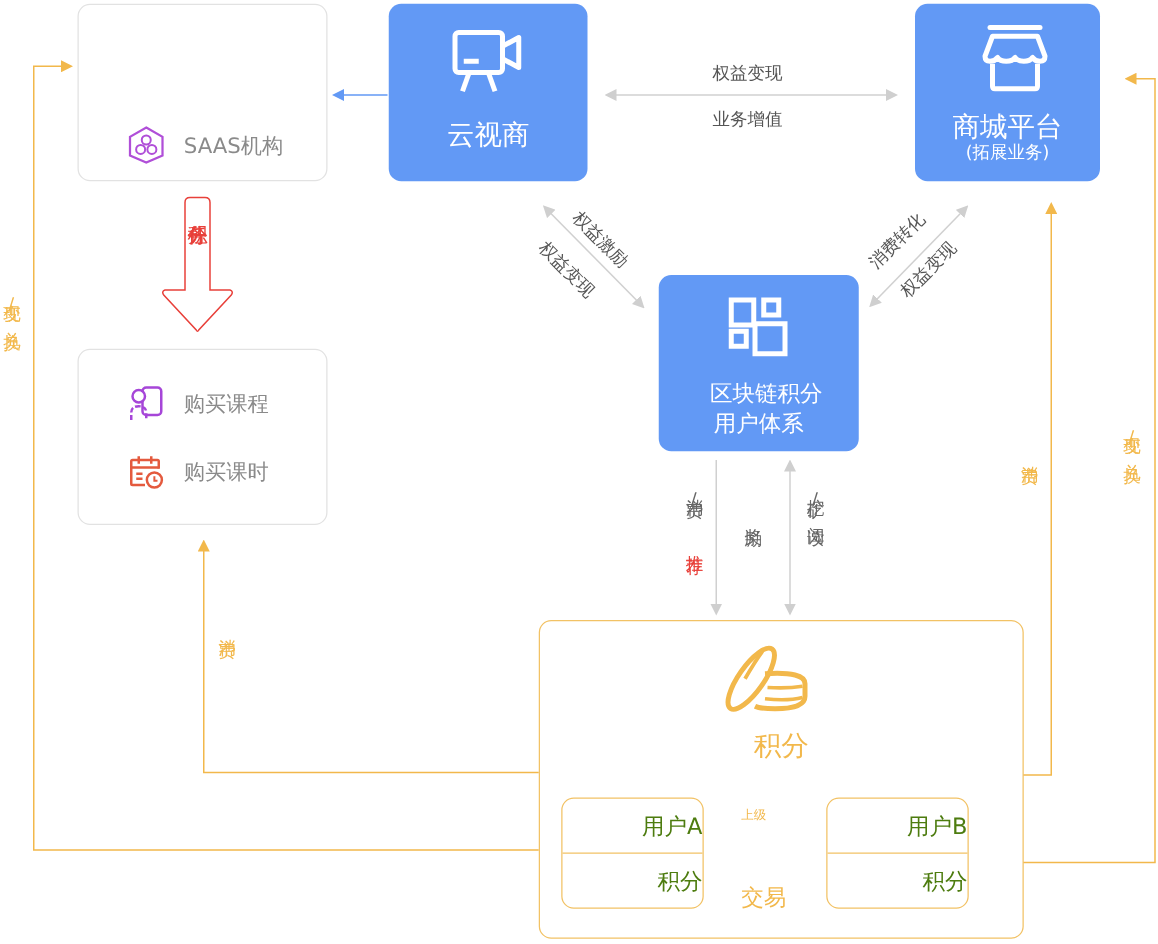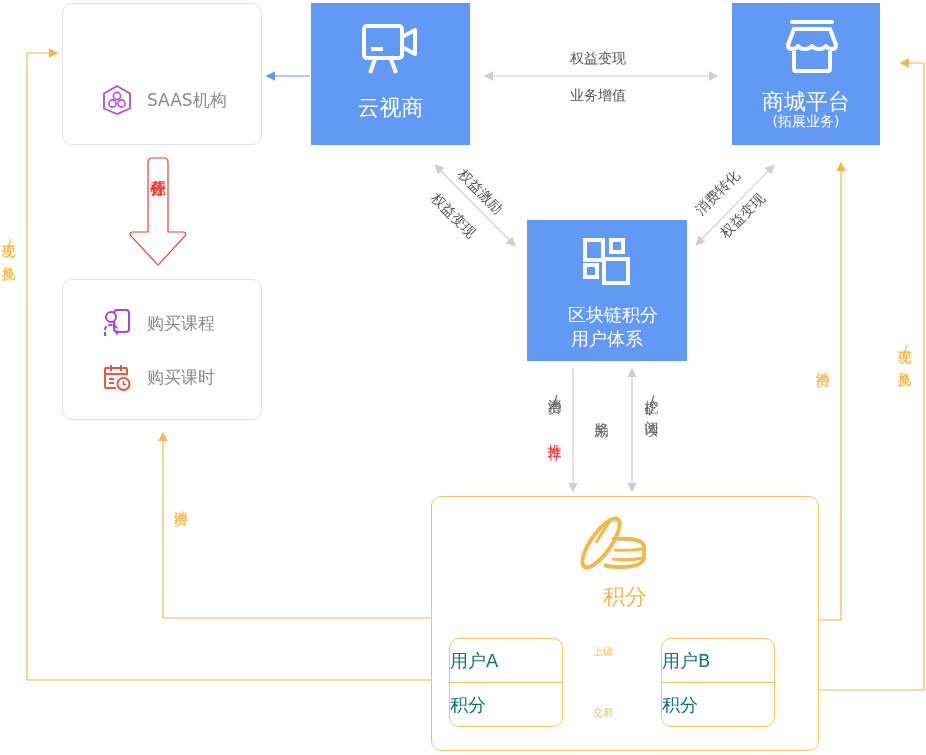--- a/index.html
+++ b/index.html
@@ -1,28 +1,28 @@
 <!DOCTYPE html>
 <html><head>
 <meta charset="utf-8">
 <style>
   html,body{margin:0;padding:0;background:#fff;}
   body{width:926px;height:755px;position:relative;overflow:hidden;font-family:"DejaVu Sans","Liberation Sans",sans-serif;}
   .abs{position:absolute;}
   svg.lines{position:absolute;left:0;top:0;width:926px;height:755px;}
   .gbox{position:absolute;border:1px solid #e2e2e2;border-radius:10px;background:#fff;box-sizing:border-box;}
-  .bbox{position:absolute;background:#6299f5;border-radius:0;color:#fff;text-align:center;box-sizing:border-box;}
+  .bbox{position:absolute;background:#6299f5;border-radius:10px;color:#fff;text-align:center;box-sizing:border-box;}
   .item{position:absolute;display:flex;align-items:center;font-size:17px;color:#8a8a8a;}
   .item .ic{width:32px;height:32px;margin-right:14px;display:flex;align-items:center;justify-content:center;}
   .vtext{position:absolute;writing-mode:vertical-rl;text-orientation:upright;font-size:14px;letter-spacing:2px;line-height:16px;}
   .gray{color:#666;}
   .orange{color:#f2b84b;}
   .lbl{position:absolute;font-size:14px;color:#555;}
   .ybox{position:absolute;border:1px solid #f2c265;border-radius:10px;box-sizing:border-box;background:#fff;}
-  .ucell{position:absolute;left:0;right:0;text-align:left;color:#0f766e;font-size:18px;}
+  .ucell{position:absolute;left:0;right:0;text-align:right;color:#4d7c0f;font-size:18px;}
   .rot{position:absolute;font-size:14px;color:#555;white-space:nowrap;transform-origin:center center;}
 </style>
 </head>
 <body>
 
 <svg class="lines" viewBox="0 0 926 755">
   <defs>
     <marker id="ay" markerWidth="8" markerHeight="8" refX="6" refY="4" orient="auto">
         <path d="M0,0 L8,4 L0,8 z" fill="#f2b84b"></path>
       </marker>
@@ -57,21 +57,21 @@
 
   <polyline points="791,620 841,620 841,164" fill="none" stroke="#f2b84b" stroke-width="1.2" marker-end="url(#ay)"></polyline>
 
   <polyline points="791,690 924,690 924,63 902,63" fill="none" stroke="#f2b84b" stroke-width="1.2" marker-end="url(#ay)"></polyline>
 
   <line x1="563" y1="667" x2="655" y2="667" stroke="#f2b84b" stroke-width="1.2" marker-end="url(#ay)"></line>
   <line x1="566" y1="701" x2="655" y2="701" stroke="#f2b84b" stroke-width="1.2" marker-start="url(#ayS)" marker-end="url(#ay)"></line>
 </svg>
 
 <div class="gbox" style="left:62px;top:3px;width:200px;height:142px;">
-  <div class="item" style="left:38px;top:80px;justify-content:space-between;">
+  <div class="item" style="left:38px;top:96px;justify-content:space-between;">
     <span class="ic">
       <svg width="32" height="32" viewBox="0 0 32 32">
           <path d="M16 2 L29 9.5 L29 24.5 L16 30 L3 24.5 L3 9.5 Z" fill="none" stroke="#b04fd8" stroke-width="1.8"></path>
           <circle cx="16" cy="12" r="3.6" fill="none" stroke="#b04fd8" stroke-width="1.6"></circle>
           <circle cx="11.5" cy="19.5" r="3.6" fill="none" stroke="#b04fd8" stroke-width="1.6"></circle>
           <circle cx="20.5" cy="19.5" r="3.6" fill="none" stroke="#b04fd8" stroke-width="1.6"></circle>
         </svg>
     </span>
     <span>SAAS机构</span>
   </div>
@@ -183,14 +183,14 @@
     <div class="ucell" style="top:10px;">用户A</div>
     <div class="abs" style="left:0;right:0;top:43px;border-top:1px solid #f2c265;"></div>
     <div class="ucell" style="top:54px;">积分</div>
   </div>
   <div class="ybox" style="left:229px;top:141px;width:114px;height:89px;">
     <div class="ucell" style="top:10px;">用户B</div>
     <div class="abs" style="left:0;right:0;top:43px;border-top:1px solid #f2c265;"></div>
     <div class="ucell" style="top:54px;">积分</div>
   </div>
   <div class="abs" style="left:161px;top:148px;font-size:10px;color:#f2b84b;">上级</div>
-  <div class="abs" style="left:161px;top:209px;font-size:10px;color:#f2b84b;font-family:Liberation Serif, serif;">交易</div>
+  <div class="abs" style="left:161px;top:209px;font-size:18px;color:#f2b84b;font-family:Liberation Serif, serif;">交易</div>
 </div>
 
 </body></html>

